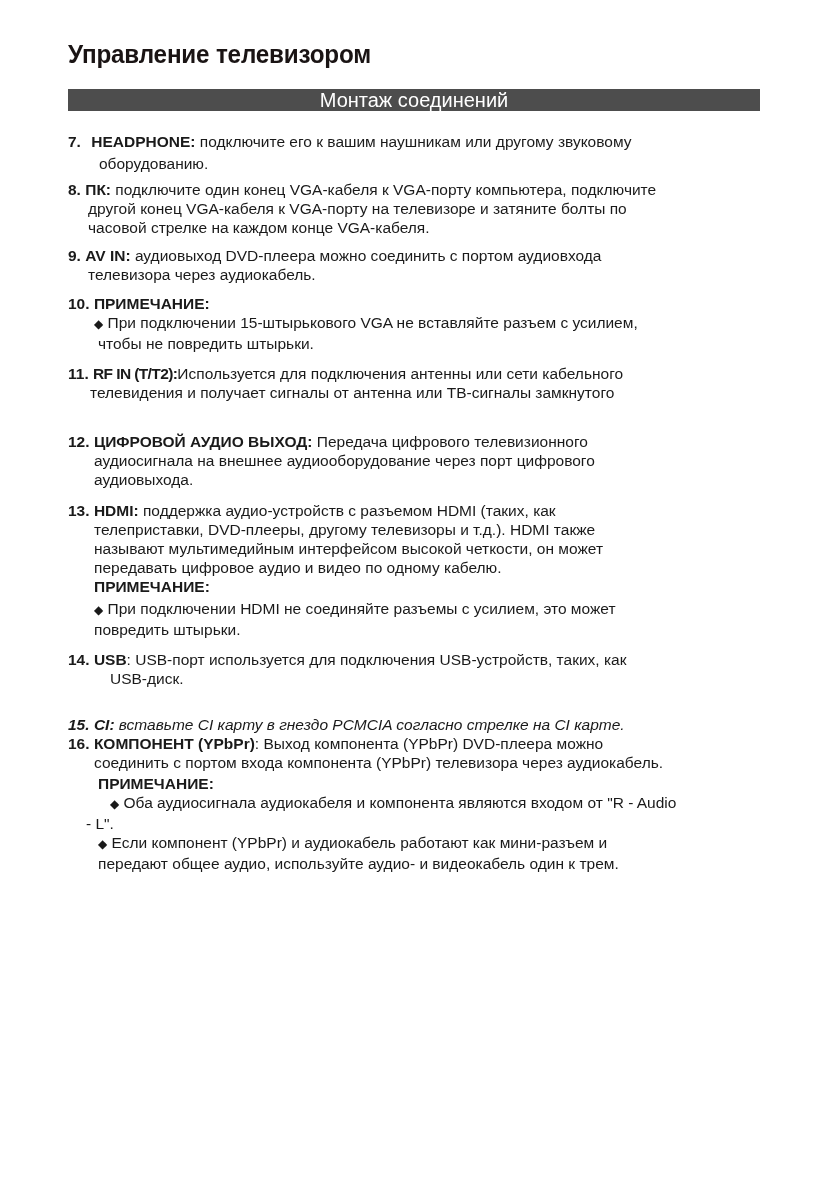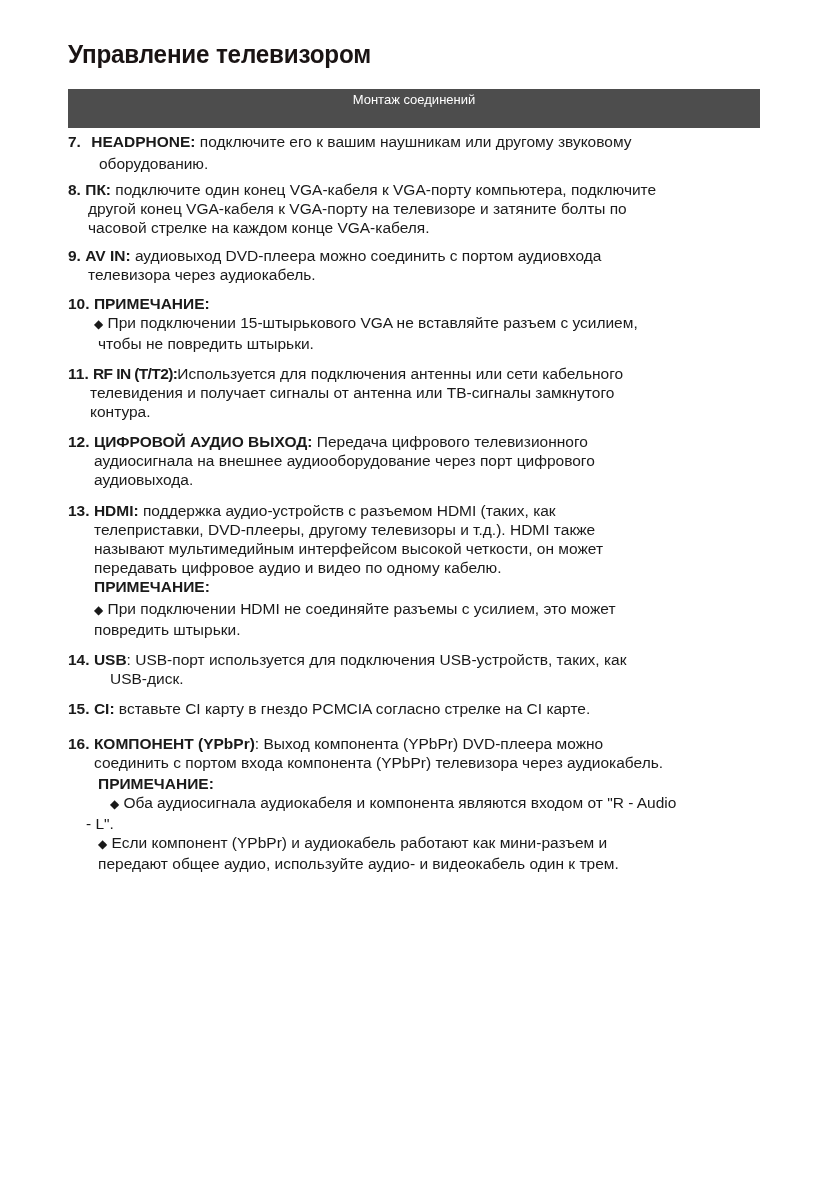--- a/index.html
+++ b/index.html
@@ -6,22 +6,22 @@
     body {
       width: 839px; height: 1191px; position: relative; overflow: hidden;
       font-family: "Liberation Sans", sans-serif; color: #1a1a1a;
     }
     .page-title {
       position: absolute; left: 68px; top: 40px;
       font-size: 25px; font-weight: bold; letter-spacing: -0.2px; color: #1a1414;
       transform: scaleX(0.97); transform-origin: left;
     }
     .section-bar {
-      position: absolute; left: 68px; top: 89px; width: 692px; height: 39px;
-      background: #4d4d4d; color: #ffffff; font-size: 13px; text-align: center;
+      position: absolute; left: 68px; top: 89px; width: 692px; height: 22px;
+      background: #4d4d4d; color: #ffffff; font-size: 20px; text-align: center;
       line-height: 22px;
     }
     .content {
       position: absolute; left: 68px; top: 132px; width: 700px;
       font-size: 15.5px; line-height: 19px;
     }
     .item { position: absolute; left: 0; width: 700px; }
     .line { white-space: nowrap; display: block; }
     .b { font-weight: bold; }
     .num { font-weight: bold; }
@@ -74,21 +74,20 @@
     </span>
     <span class="line" style="margin-left:30px">чтобы не повредить штырьки.</span>
   </div>
 
   <div class="item" style="top:232px;">
     <span class="line">
       <span class="num">11.</span>
       <span class="b" style="letter-spacing:-0.6px">RF IN (T/T2):</span><span>Используется для подключения антенны или сети кабельного</span>
     </span>
     <span class="line" style="margin-left:22px">телевидения и получает сигналы от антенна или ТВ-сигналы замкнутого</span>
-    <span class="line" style="margin-left:22px">контура.</span>
   </div>
 
   <div class="item" style="top:300px;">
     <span class="line">
       <span class="num">12.</span>
       <span class="b">ЦИФРОВОЙ АУДИО ВЫХОД:</span>
       <span>Передача цифрового телевизионного</span>
     </span>
     <span class="line" style="margin-left:26px">аудиосигнала на внешнее аудиооборудование через порт цифрового</span>
     <span class="line" style="margin-left:26px">аудиовыхода.</span>
@@ -113,21 +112,21 @@
 
   <div class="item" style="top:518px;">
     <span class="line">
       <span class="num">14.</span>
       <span class="b">USB</span><span>:</span>
       <span>USB-порт используется для подключения USB-устройств, таких, как</span>
     </span>
     <span class="line" style="margin-left:42px">USB-диск.</span>
   </div>
 
-  <div class="item" style="top:567px;">
+  <div class="item" style="top:583px;font-style:italic;">
     <span class="line">
       <span class="num">15.</span>
       <span class="b">CI:</span>
       <span>вставьте CI карту в гнездо PCMCIA согласно стрелке на CI карте.</span>
     </span>
   </div>
 
   <div class="item" style="top:602px;">
     <span class="line">
       <span class="num">16.</span>

